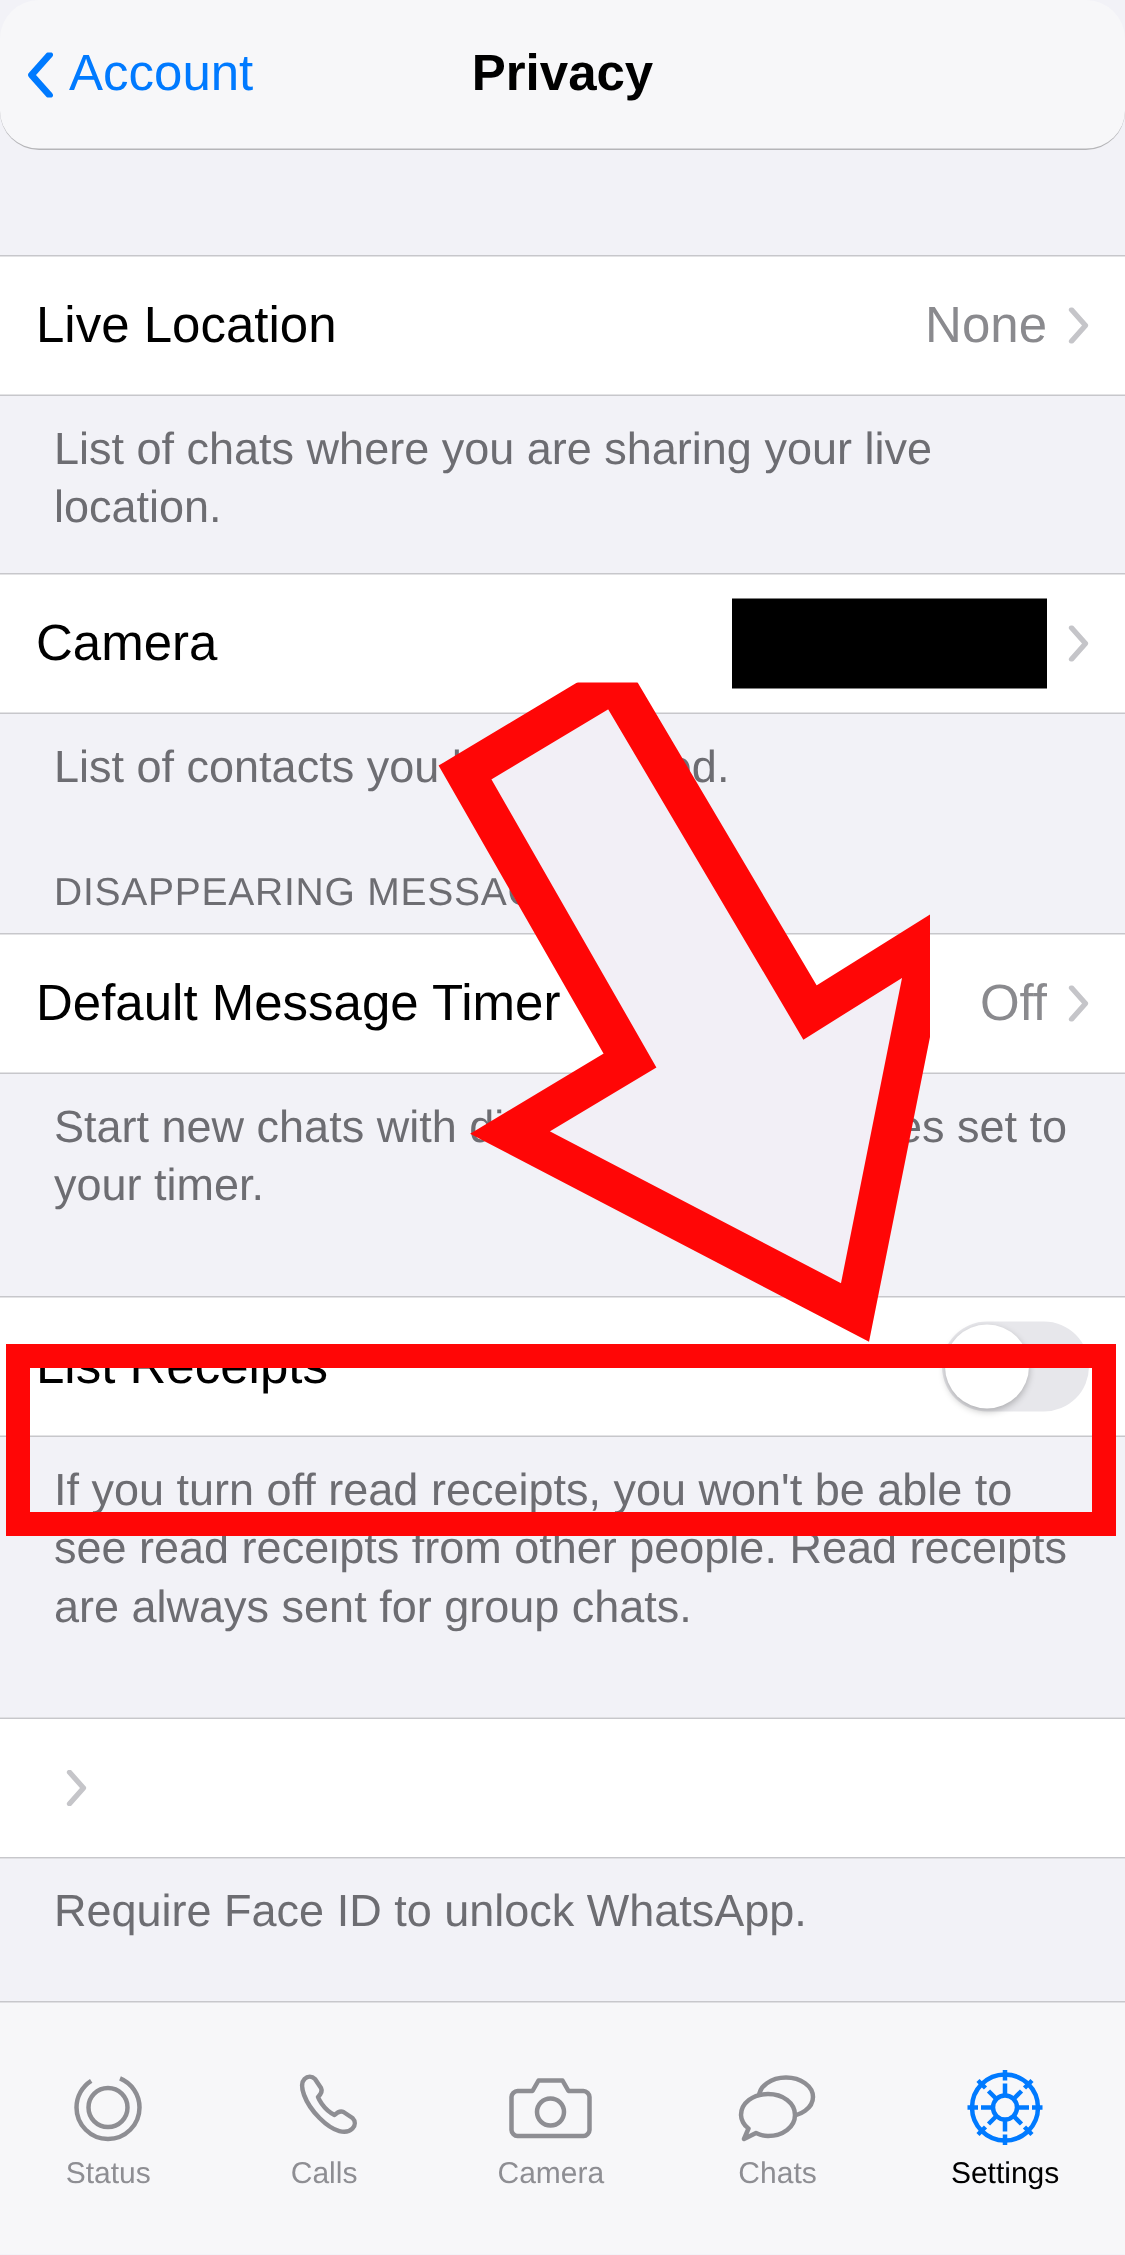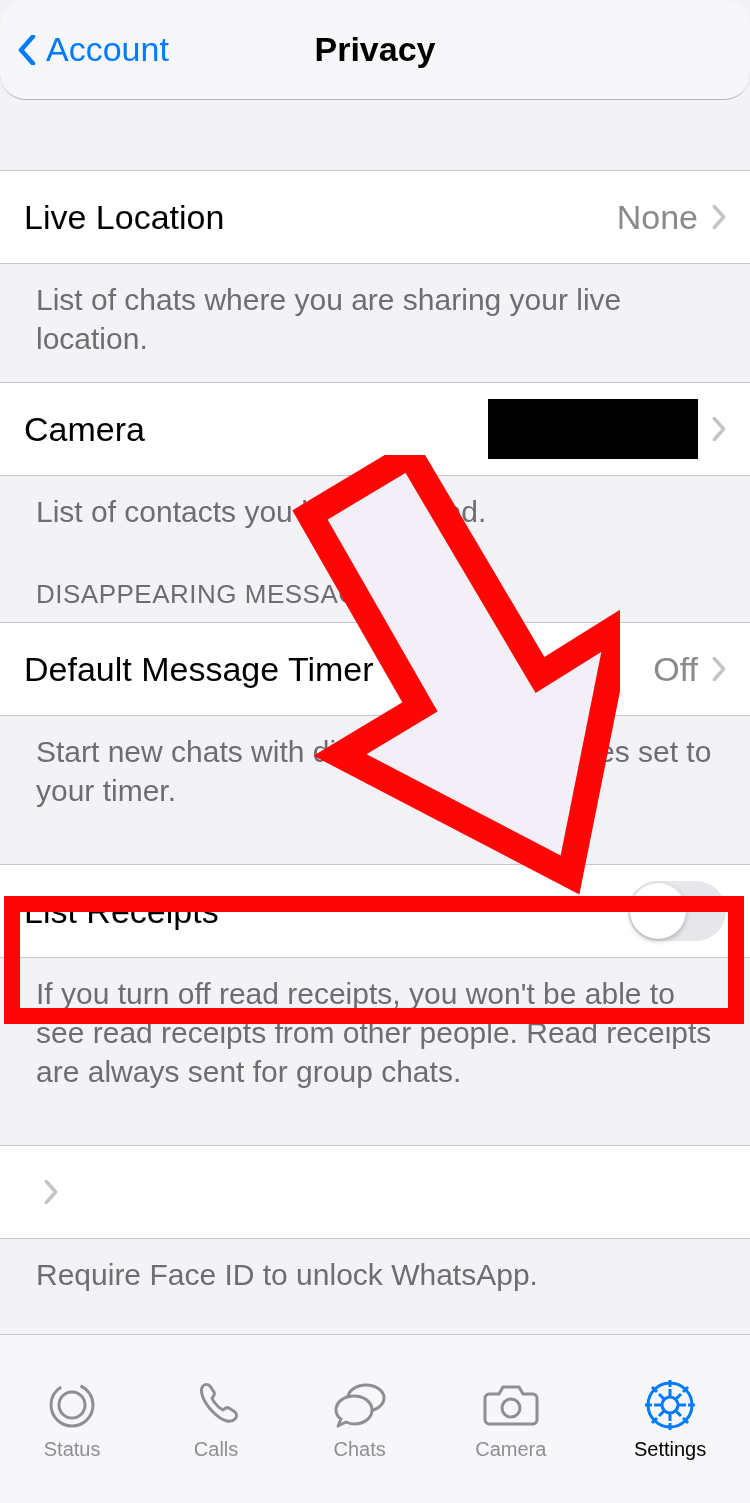--- a/index.html
+++ b/index.html
@@ -245,34 +245,34 @@
     <div class="tab-icon">
       <svg width="50" height="50" viewBox="0 0 50 50">
         <path d="M12,6 C14,4 17,4 19,6 L23,12 C24,14 23,16 21,18 C21,18 24,26 32,30 C34,28 36,27 38,28 L44,32 C46,34 46,37 44,39 C40,43 32,42 22,32 C12,22 8,10 12,6 Z" fill="none" stroke="#8e8e93" stroke-width="3" stroke-linejoin="round"></path>
       </svg>
     </div>
     <span class="tab-label">Calls</span>
   </div>
   <div class="tab">
     <div class="tab-icon">
       <svg width="56" height="50" viewBox="0 0 56 50">
+        <path d="M6,14 L16,14 L20,7 L36,7 L40,14 L50,14 C52,14 54,16 54,18 L54,40 C54,42 52,44 50,44 L6,44 C4,44 2,42 2,40 L2,18 C2,16 4,14 6,14 Z" fill="none" stroke="#8e8e93" stroke-width="3" stroke-linejoin="round"></path>
+        <circle cx="28" cy="28" r="9" fill="none" stroke="#8e8e93" stroke-width="3"></circle>
+      </svg>
+    </div>
+    <span class="tab-label">Camera</span>
+  </div>
+  <div class="tab">
+    <div class="tab-icon">
+      <svg width="56" height="50" viewBox="0 0 56 50">
         <ellipse cx="34" cy="18" rx="18" ry="13" fill="none" stroke="#8e8e93" stroke-width="3"></ellipse>
         <path d="M4,30 C4,22 12,16 22,16 C32,16 40,22 40,30 C40,38 32,44 22,44 C19,44 16,43 14,42 L6,46 L9,39 C6,37 4,33 4,30 Z" fill="#f7f7f9" stroke="#8e8e93" stroke-width="3" stroke-linejoin="round"></path>
       </svg>
     </div>
     <span class="tab-label">Chats</span>
-  </div>
-  <div class="tab">
-    <div class="tab-icon">
-      <svg width="56" height="50" viewBox="0 0 56 50">
-        <path d="M6,14 L16,14 L20,7 L36,7 L40,14 L50,14 C52,14 54,16 54,18 L54,40 C54,42 52,44 50,44 L6,44 C4,44 2,42 2,40 L2,18 C2,16 4,14 6,14 Z" fill="none" stroke="#8e8e93" stroke-width="3" stroke-linejoin="round"></path>
-        <circle cx="28" cy="28" r="9" fill="none" stroke="#8e8e93" stroke-width="3"></circle>
-      </svg>
-    </div>
-    <span class="tab-label">Camera</span>
   </div>
   <div class="tab active">
     <div class="tab-icon">
       <svg width="52" height="52" viewBox="0 0 52 52">
         <circle cx="26" cy="26" r="22" fill="none" stroke="#007aff" stroke-width="3"></circle>
         <g stroke="#007aff" stroke-width="3">
           <line x1="26" y1="1" x2="26" y2="8"></line>
           <line x1="26" y1="44" x2="26" y2="51"></line>
           <line x1="1" y1="26" x2="8" y2="26"></line>
           <line x1="44" y1="26" x2="51" y2="26"></line>

